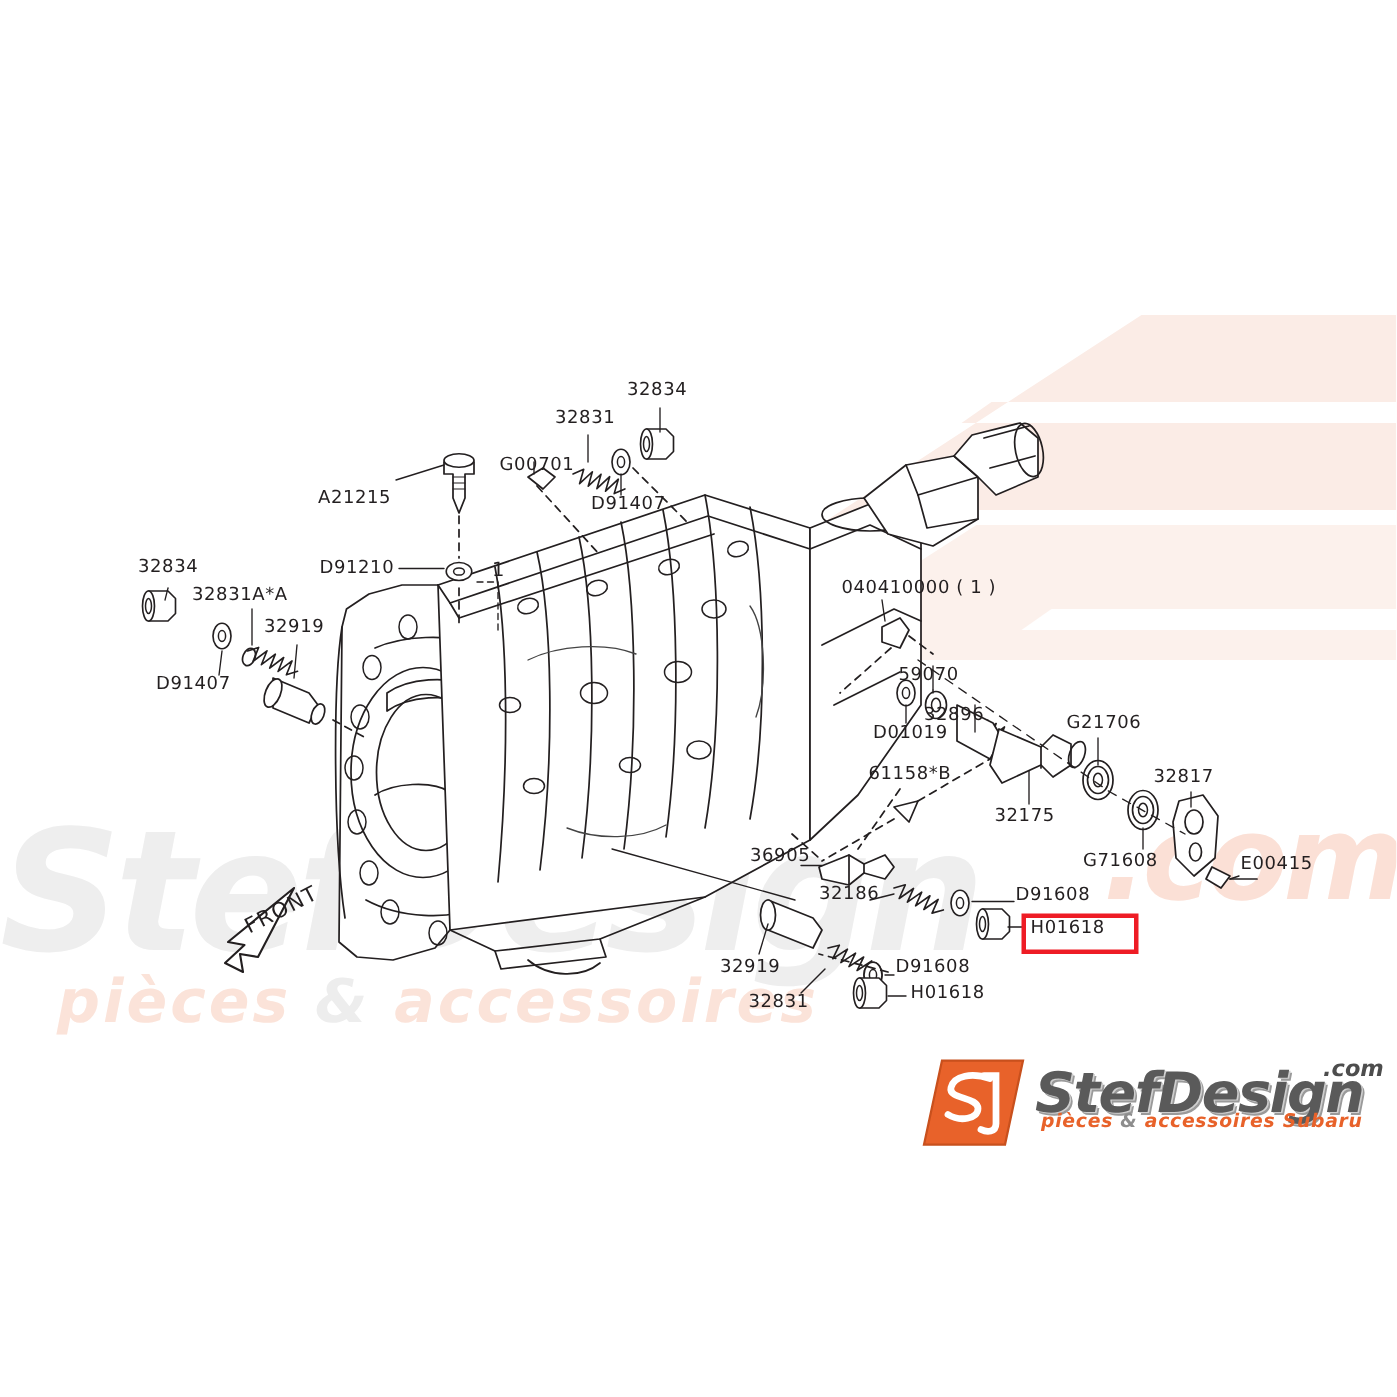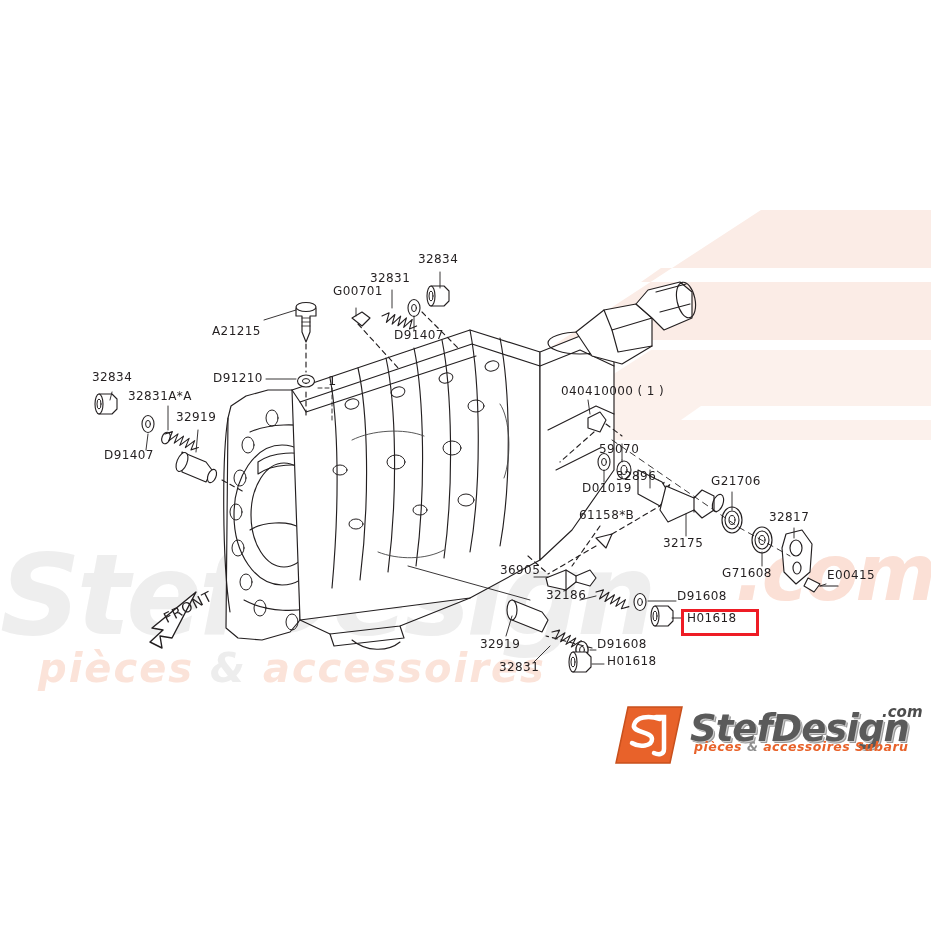--- a/index.html
+++ b/index.html
@@ -331,21 +331,21 @@
       <path d="M196,592 L152,628 L163,630 L150,642 L162,648 L160,636 L172,638 Z" fill="#fff" stroke-width="1.4"></path>
     </g>
   </svg>
 
   <div class="lbl" style="left:92px;top:370px">32834</div>
   <div class="lbl" style="left:128px;top:389px">32831A*A</div>
   <div class="lbl" style="left:176px;top:410px">32919</div>
   <div class="lbl" style="left:104px;top:448px">D91407</div>
   <div class="lbl" style="left:212px;top:324px">A21215</div>
   <div class="lbl" style="left:213px;top:371px">D91210</div>
-  <div class="lbl" style="left:333px;top:284px">G00701</div>
+  <div class="lbl" style="left:333px;top:302px">G00701</div>
   <div class="lbl" style="left:370px;top:271px">32831</div>
   <div class="lbl" style="left:418px;top:252px">32834</div>
   <div class="lbl" style="left:394px;top:328px">D91407</div>
   <div class="lbl" style="left:561px;top:384px">040410000 ( 1 )</div>
   <div class="lbl" style="left:599px;top:442px">59070</div>
   <div class="lbl" style="left:616px;top:469px">32896</div>
   <div class="lbl" style="left:582px;top:481px">D01019</div>
   <div class="lbl" style="left:579px;top:508px">61158*B</div>
   <div class="lbl" style="left:663px;top:536px">32175</div>
   <div class="lbl" style="left:711px;top:474px">G21706</div>

